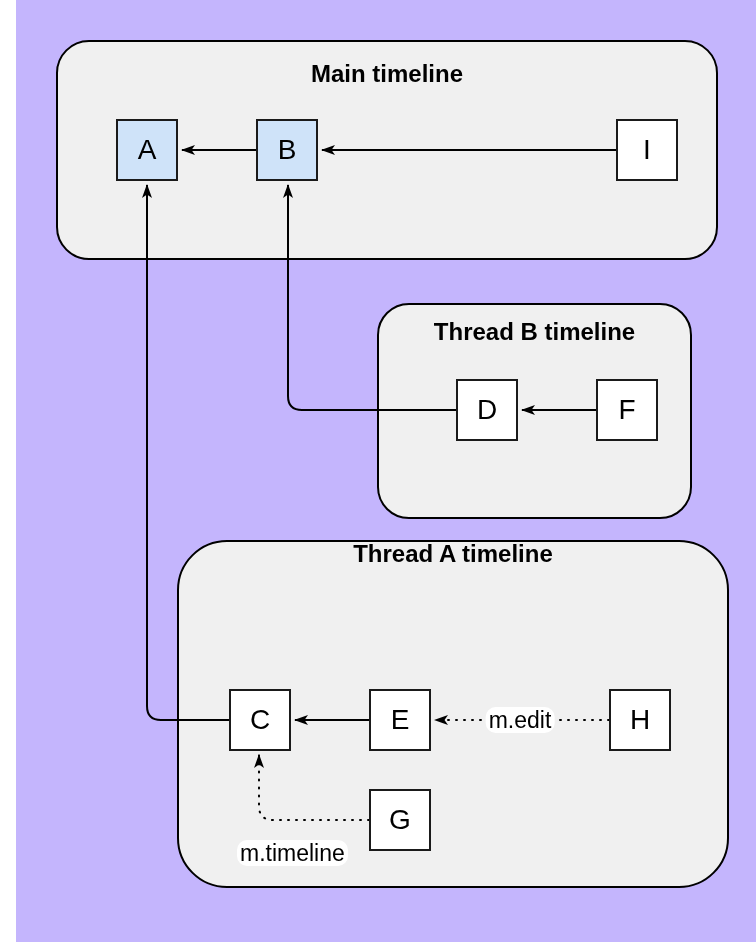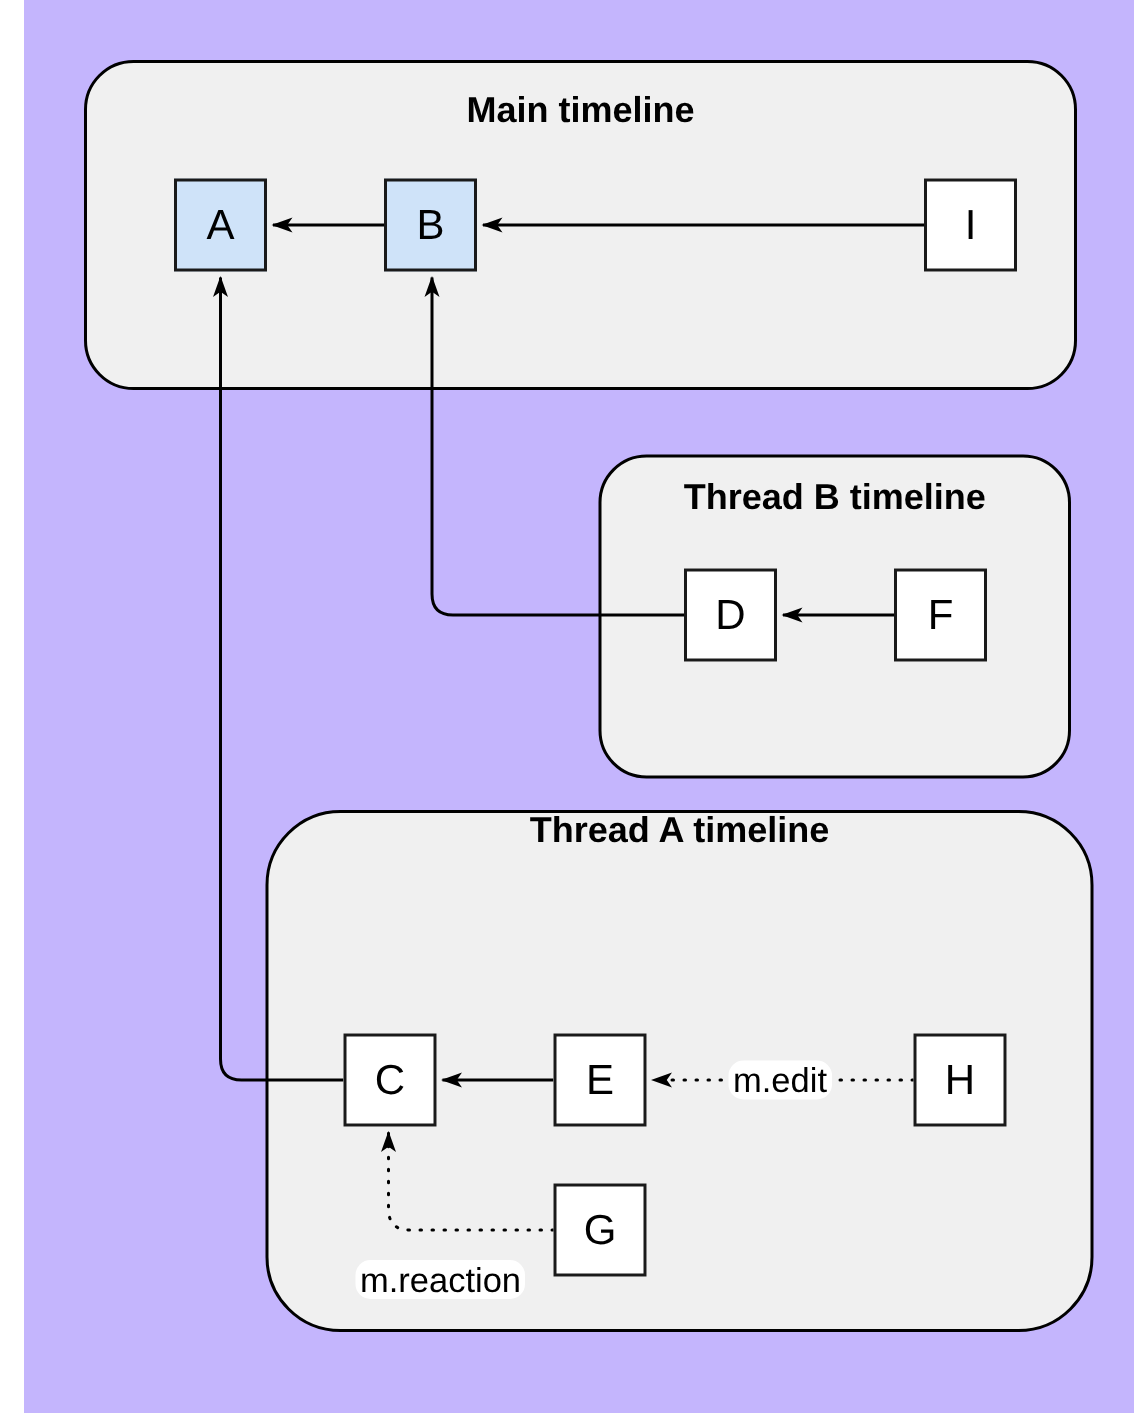--- a/index.html
+++ b/index.html
@@ -25,21 +25,21 @@
   }
   .container-title{
     text-align:center;
     font-weight:700;
     font-size:24px;
     line-height:24px;
     color:var(--text-color);
   }
   .container.main{left:40px;top:40px;width:662px;height:220px;border-radius:33px;}
   .container.main .container-title{padding-top:20px;}
-  .container.thread-b{left:383px;top:303px;width:315px;height:216px;border-radius:32px;}
+  .container.thread-b{left:361px;top:303px;width:315px;height:216px;border-radius:32px;}
   .container.thread-b .container-title{padding-top:15px;}
   .container.thread-a{left:161px;top:540px;width:552px;height:348px;border-radius:50px;}
   .container.thread-a .container-title{}
 
   svg.edges{position:absolute;left:0;top:0;z-index:2;}
   .edge{stroke:var(--edge-color);stroke-width:2;fill:none;}
   .edge.dotted{stroke-dasharray:1 7;stroke-linecap:round;}
 
   .node{
     position:absolute;
@@ -120,15 +120,15 @@
     <span>E</span>
   </div>
   <div class="node" style="left:593px;top:689px">
     <span>H</span>
   </div>
   <div class="node" style="left:353px;top:789px">
     <span>G</span>
   </div>
 
   <div class="edge-label centered" style="left:504px;top:720px">m.edit</div>
-  <div class="edge-label" style="left:221px;top:840px">m.reaction</div>
+  <div class="edge-label" style="left:221px;top:840px">m.timeline</div>
 
 </div>
 
 </body></html>

